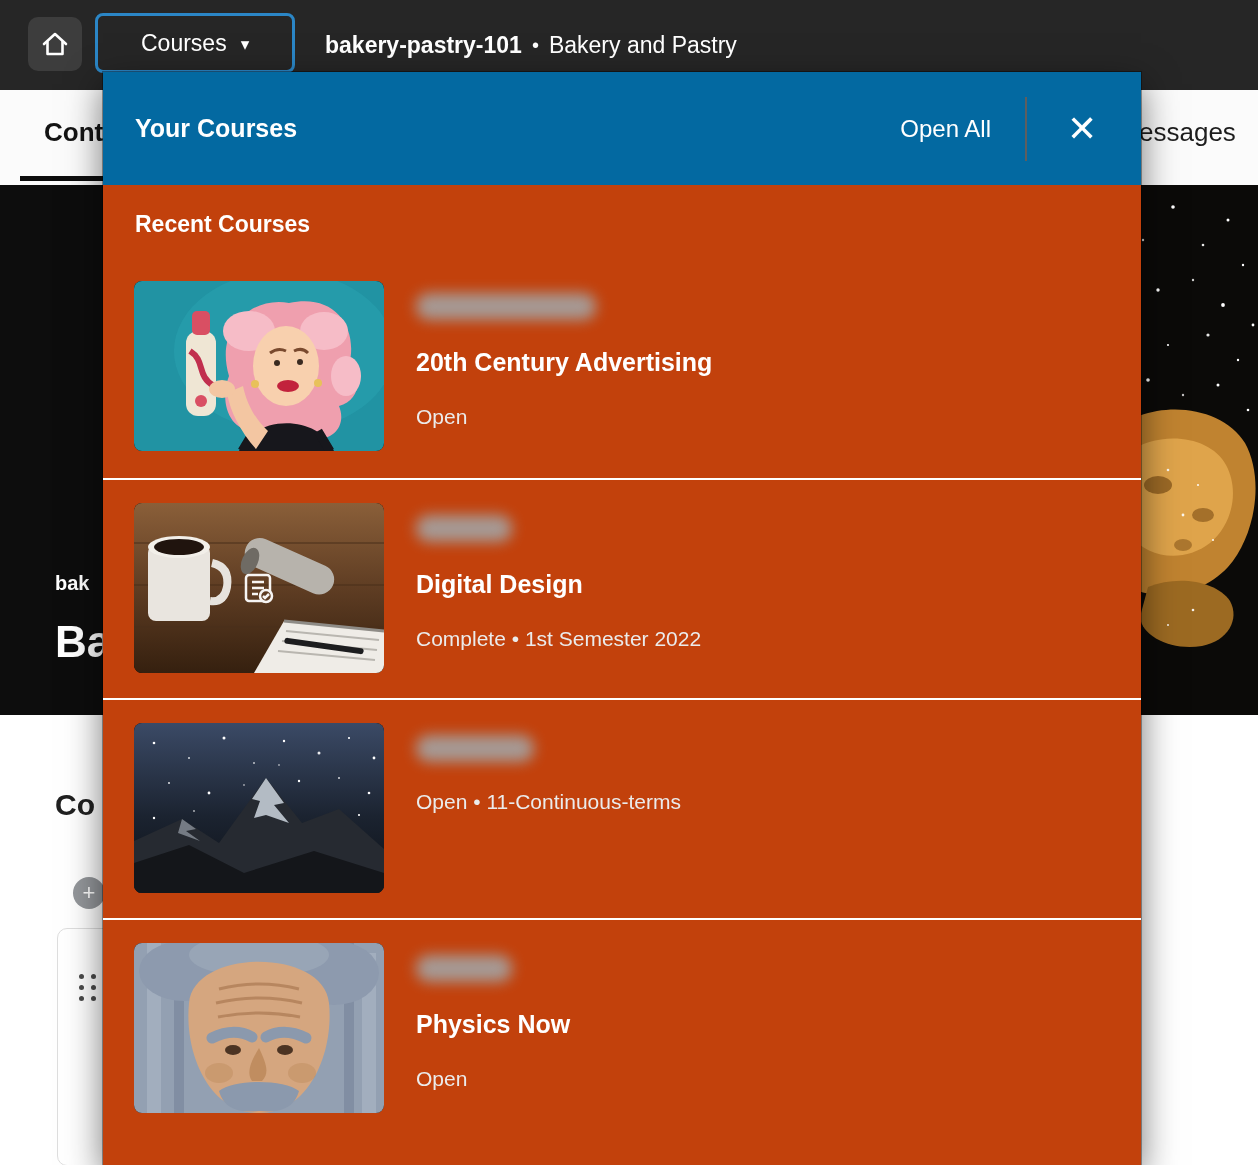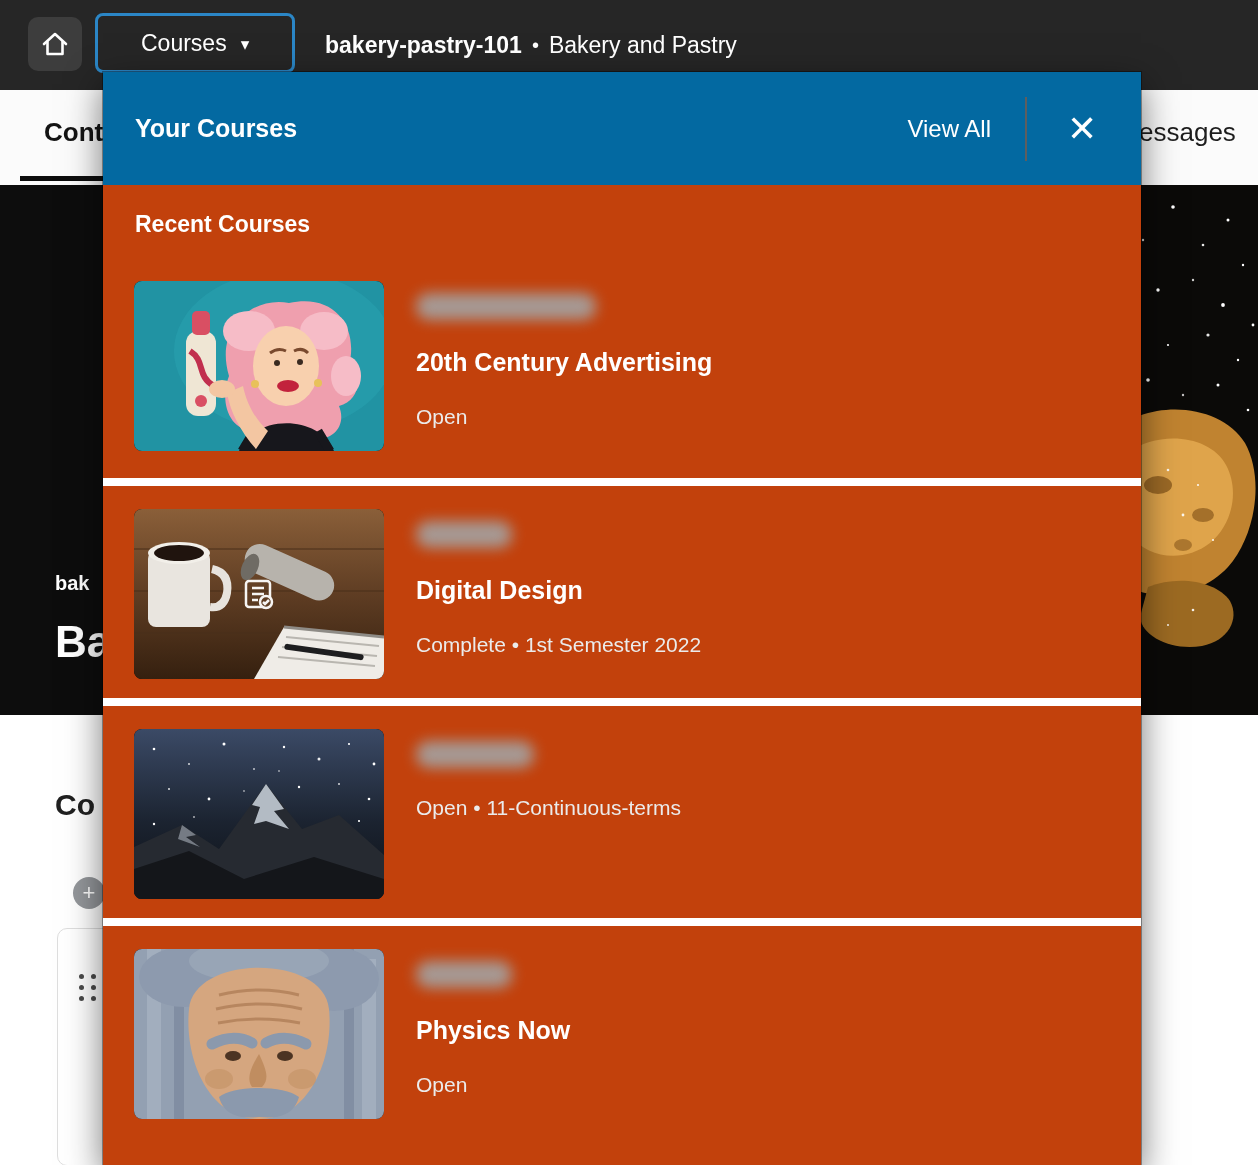--- a/index.html
+++ b/index.html
@@ -73,21 +73,21 @@
   .close-btn {
     width:46px; height:46px; background:none; border:none; color:#fff; cursor:pointer;
     font-size:36px; line-height:44px; text-align:center; font-family:inherit;
   }
   .panel-body { flex:1; background:#c2410c; display:flex; flex-direction:column; overflow:hidden; }
   .section-title { color:#fff; font-size:23px; font-weight:bold; margin:26px 0 20px 32px; }
 
   .course-row {
     height:220px; flex:none; display:flex; padding:23px 40px 0 31px; cursor:pointer;
   }
-  .course-row + .course-row { border-top:8px solid #ffffff; }
+  .course-row + .course-row { border-top:2px solid #ffffff; }
   .course-row:last-child { flex:1 1 auto; }
   .thumb {
     width:250px; height:170px; flex:none; border-radius:8px; overflow:hidden; background:#000;
   }
   .thumb svg { display:block; width:100%; height:100%; }
   .course-info { margin-left:32px; padding-top:12px; min-width:0; }
   .redacted {
     height:27px; border-radius:13px; background:#a3a3a3; opacity:.9; filter:blur(7px);
   }
   .redacted.w-lg { width:180px; }
@@ -188,21 +188,21 @@
       <span class="crumb-id">bakery-pastry-101</span>
       <span class="sep">•</span>
       <span>Bakery and Pastry</span>
     </div>
   </div>
 
   <div class="panel">
 
     <div class="panel-header">
       <span class="panel-title">Your Courses</span>
-      <button class="view-all">View All</button>
+      <button class="view-all">Open All</button>
       <div class="vdivider"></div>
       <button class="close-btn"><span>✕</span></button>
     </div>
 
     <div class="panel-body">
       <div class="section-title">Recent Courses</div>
 
       <div class="course-row">
         <div class="thumb">
           <svg viewBox="0 0 250 170" preserveAspectRatio="none" aria-hidden="true">

